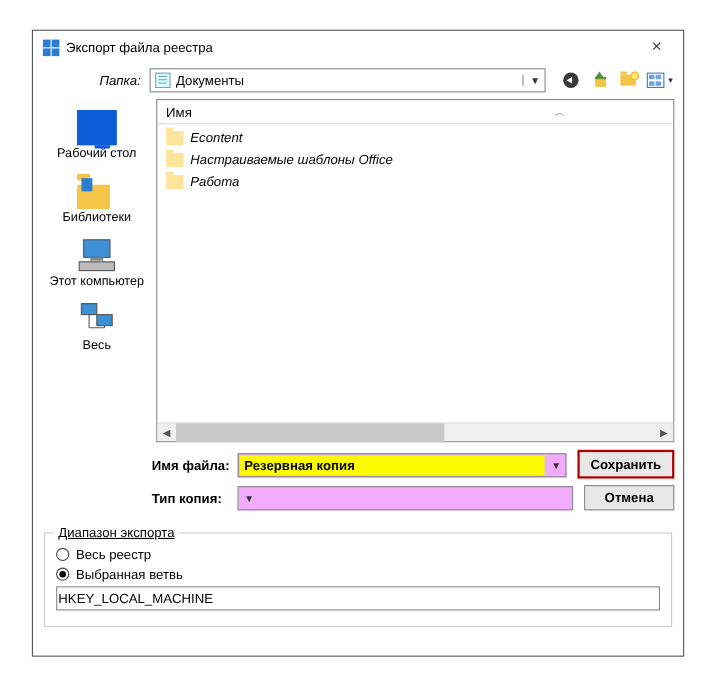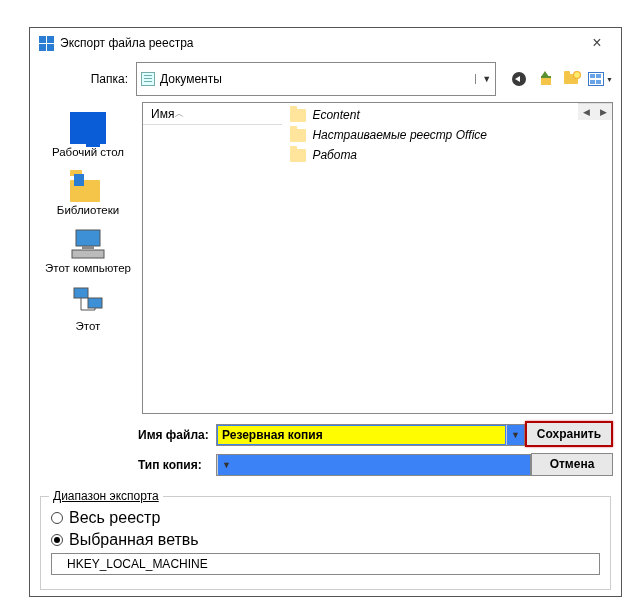--- a/index.html
+++ b/index.html
@@ -5,22 +5,22 @@
   * { box-sizing: border-box; margin: 0; padding: 0; }
   body { font-family: "Segoe UI", Tahoma, sans-serif; font-size: 12px; background: #fff; }
   .backdrop { width: 564px; height: 616px; background: #fff; position: relative; }
   .window { position: absolute; left: 29px; top: 27px; width: 593px; height: 570px; border: 1px solid #555; background: #fff; }
   .titlebar { height: 30px; display: flex; align-items: center; padding: 0 4px 0 8px; }
   .titlebar .appicon { width: 16px; height: 16px; margin-right: 6px; display: flex; flex-wrap: wrap; }
   .appicon i { width: 7px; height: 7px; margin: 0.5px; background: #2b7cd3; }
   .titlebar .title { flex: 1; font-size: 12px; }
   .titlebar .close { width: 40px; text-align: center; font-size: 16px; color: #444; font-family: Arial; }
   .toprow { display: flex; align-items: center; padding: 4px 8px 6px 42px; }
-  .toprow .label { width: 56px; text-align: right; margin-right: 8px; }
-  .folder-select { flex: 1; height: 22px; border: 1px solid #888; display: flex; align-items: center; padding: 16px 4px; background: #fff; }
+  .toprow .label { width: 56px; text-align: right; margin-right: 8px; font-style: italic; }
+  .folder-select { flex: 1; height: 22px; border: 1px solid #888; display: flex; align-items: center; padding: 4px 4px; background: #fff; }
   .folder-select .docicon { width: 14px; height: 14px; border: 1px solid #7aa; background: #dff; margin-right: 5px; position: relative; }
   .folder-select .docicon::after { content: ""; position: absolute; top: 2px; left: 2px; right: 2px; height: 1px; background: #7aa; box-shadow: 0 3px #7aa, 0 6px #7aa; }
   .folder-select .txt { flex: 1; }
   .folder-select .dd { border-left: 1px solid #888; padding-left: 6px; font-size: 9px; color: #333; }
   .navicons { display: flex; gap: 8px; margin-left: 14px; align-items: center; }
   .navicon { width: 18px; height: 18px; display: flex; align-items: center; justify-content: center; }
   .ico-back { width: 14px; height: 14px; border-radius: 50%; background: #3a3a3a; position: relative; }
   .ico-back::after { content: ""; position: absolute; left: 3px; top: 4px; width: 0; height: 0; border-top: 3px solid transparent; border-bottom: 3px solid transparent; border-right: 5px solid #fff; }
   .ico-up { width: 12px; height: 12px; position: relative; }
   .ico-up::before { content: ""; position: absolute; left: 2px; bottom: 0; width: 10px; height: 7px; background: #f5c549; border-top: 2px solid #5b8f2f; }
@@ -38,47 +38,47 @@
   .place .plabel { font-size: 11.5px; }
   .pic-star { background: none; }
   .pic-star svg { width: 34px; height: 32px; }
   .pic-desk { background: #0a5dd6; border: 2px solid #0a5dd6; width: 42px; height: 28px; }
   .pic-desk::after { content: ""; position: absolute; bottom: -5px; left: 14px; width: 14px; height: 3px; background: #0a5dd6; }
   .pic-lib { width: 30px; height: 28px; }
   .pic-lib::before { content: ""; position: absolute; left: 0; bottom: 0; width: 30px; height: 22px; background: #f5c549; border-radius: 1px; }
   .pic-lib::after { content: ""; position: absolute; left: 0; top: 0; width: 12px; height: 6px; background: #f5c549; border-radius: 1px 1px 0 0; }
   .pic-lib .blue { position: absolute; left: 4px; top: 4px; width: 10px; height: 12px; background: #2b7cd3; z-index: 1; }
   .pic-pc svg, .pic-net svg { width: 36px; height: 32px; }
-  .filelist { flex: 1; border: 1px solid #888; background: #fff; position: relative; display: flex; flex-direction: row; }
+  .filelist { flex: 1; border: 1px solid #888; background: #fff; position: relative; display: flex; flex-direction: column; }
   .listhead { display: flex; align-items: center; height: 22px; border-bottom: 1px solid #ddd; padding: 0 8px; }
   .listhead .col { flex: 1; font-size: 12px; }
   .listhead .sort { font-size: 10px; color: #666; margin-right: 90px; }
   .items { flex: 1; padding: 2px 4px; }
   .item { display: flex; align-items: center; height: 20px; padding: 0 4px; font-style: italic; }
   .item .fico { width: 16px; height: 13px; background: #ffe59b; position: relative; margin-right: 6px; border-radius: 1px; }
   .item .fico::before { content: ""; position: absolute; left: 0; top: -3px; width: 7px; height: 3px; background: #ffe59b; border-radius: 1px 1px 0 0; }
   .scroll { height: 17px; background: #f0f0f0; display: flex; align-items: center; border-top: 1px solid #ddd; }
   .scroll .arr { width: 17px; text-align: center; font-size: 9px; color: #555; }
   .scroll .track { flex: 1; height: 17px; position: relative; }
   .scroll .thumb { position: absolute; left: 0; top: 0; width: 56%; height: 100%; background: #c8c8c8; }
   .formrows { padding: 8px 8px 4px 108px; }
   .frow { display: flex; align-items: center; margin-bottom: 6px; font-weight: bold; }
   .frow .flabel { width: 78px; font-size: 12px; }
-  .combo { flex: 1; height: 22px; border: 1px solid #888; display: flex; align-items: center; background: #3b82f6; margin-right: 0; }
+  .combo { flex: 1; height: 22px; border: 1px solid #888; display: flex; align-items: center; background: #f0abfc; margin-right: 10px; }
   .combo .ctxt { flex: 1; padding: 0 5px; }
   .combo .cdd { width: 18px; text-align: center; font-size: 9px; color: #333; border-left: 1px solid #ccc; line-height: 20px; }
   .combo.hl .ctxt { background: #fffb00; margin: 1px; padding: 0 4px; line-height: 18px; }
   .btn { width: 82px; height: 23px; border: 1px solid #888; background: #e8e8e8; text-align: center; line-height: 21px; font-size: 12px; }
   .btn.primary { border: 2px solid #b00000; box-shadow: 0 0 2px rgba(200,0,0,.6); height: 26px; line-height: 22px; width: 88px; margin-top: -1px; }
   .exportbox { margin: 10px 10px 10px 10px; border: 1px solid #ccc; padding: 8px 10px 14px; position: relative; }
   .exportbox .legend { position: absolute; top: -8px; left: 8px; background: #fff; padding: 0 4px; font-size: 12px; text-decoration: underline; }
-  .radio { display: flex; align-items: center; margin: 4px 0; font-size: 16px; }
+  .radio { display: flex; align-items: center; margin: 4px 0; font-size: 12px; }
   .radio .rdot { width: 12px; height: 12px; border: 1px solid #444; border-radius: 50%; margin-right: 6px; position: relative; }
   .radio.sel .rdot::after { content: ""; position: absolute; left: 2px; top: 2px; width: 6px; height: 6px; background: #000; border-radius: 50%; }
-  .branchinput { width: 100%; height: 22px; border: 1px solid #888; padding: 0 15px; line-height: 20px; margin-top: 4px; font-size: 12px; }
+  .branchinput { width: 100%; height: 22px; border: 1px solid #888; padding: 0 1px; line-height: 20px; margin-top: 4px; font-size: 12px; }
 </style>
 </head>
 <body>
 
 <div class="backdrop">
   <div class="window">
     <div class="titlebar">
       <div class="appicon">
           <i></i>
           <i></i>
@@ -143,37 +143,37 @@
         <div class="place">
           <div class="pic pic-net">
             <svg viewBox="0 0 36 32">
                 <rect x="4" y="2" width="14" height="10" fill="#3d90d6" stroke="#555"></rect>
                 <rect x="18" y="12" width="14" height="10" fill="#3d90d6" stroke="#555"></rect>
                 <line x1="11" y1="12" x2="11" y2="24" stroke="#555"></line>
                 <line x1="11" y1="24" x2="25" y2="24" stroke="#555"></line>
                 <line x1="25" y1="22" x2="25" y2="24" stroke="#555"></line>
               </svg>
           </div>
-          <div class="plabel">Этот</div>
+          <div class="plabel">Весь</div>
         </div>
       </div>
 
       <div class="filelist">
         <div class="listhead">
           <span class="col">Имя</span>
           <span class="sort">︿</span>
         </div>
         <div class="items" id="items">
             <div class="item">
               <span class="fico"></span>
               <span>Econtent</span>
             </div>
             <div class="item">
               <span class="fico"></span>
-              <span>Настраиваемые реестр Office</span>
+              <span>Настраиваемые шаблоны Office</span>
             </div>
             <div class="item">
               <span class="fico"></span>
               <span>Работа</span>
             </div>
           </div>
         <div class="scroll">
           <div class="arr">◀</div>
           <div class="track">
               <div class="thumb"></div>

